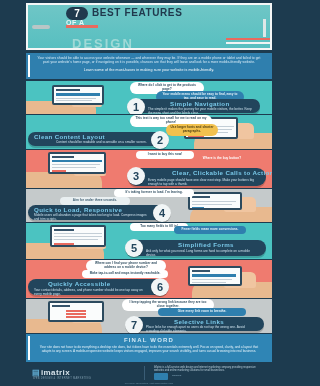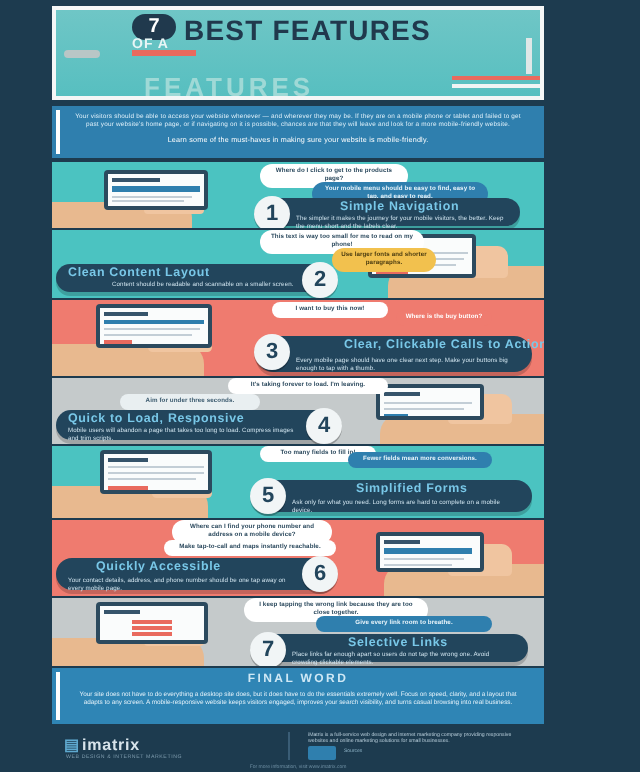--- a/index.html
+++ b/index.html
@@ -22,21 +22,21 @@
     background:linear-gradient(180deg,#6fc6c6 0%,#57bfc0 100%);
     overflow:hidden;
   }
   .hdr-badge{
     position:absolute;left:38px;top:2px;width:22px;height:13px;border-radius:7px;
     background:#20394d;color:#fff;font-size:10px;font-weight:bold;
     text-align:center;line-height:13px;letter-spacing:0;
   }
   .hdr-l1{
     position:absolute;left:64px;top:2px;
-    color:#20394d;font-size:14px;font-weight:bold;letter-spacing:0.6px;
+    color:#20394d;font-size:10px;font-weight:bold;letter-spacing:0.6px;
     white-space:nowrap;
   }
   .hdr-ofa{
     position:absolute;left:38px;top:14px;color:#e8f6f6;font-size:7px;
     font-weight:bold;letter-spacing:.5px;
   }
   .hdr-l2{
     position:absolute;left:62px;top:10px;
     color:#f3f7f7;font-size:14px;font-weight:bold;letter-spacing:1px;
     white-space:nowrap;text-shadow:0 1px 0 rgba(0,0,0,.08);
@@ -176,21 +176,21 @@
 <div class="page">
 
   <div class="header">
     <div class="header-inner">
       <div class="hdr-side"></div>
       <div class="hdr-side2"></div>
       <div class="hdr-badge">7</div>
       <div class="hdr-l1">BEST FEATURES</div>
       <div class="hdr-ofa">OF A</div>
       <div class="hdr-rule a"></div>
-      <div class="hdr-l4">FEATURES</div>
+      <div class="hdr-l4">DESIGN</div>
       <div class="hdr-rule b"></div>
       <div class="hdr-rule c"></div>
     </div>
   </div>
 
   <div class="intro">
     <div class="intro-bar"></div>
     <p>Your visitors should be able to access your website whenever — and wherever they may be. If they are on a mobile phone or tablet and failed to get past your website's home page, or if navigating on it is possible, chances are that they will leave and look for a more mobile-friendly website.</p>
     <p class="lead">Learn some of the must-haves in making sure your website is mobile-friendly.</p>
   </div>

